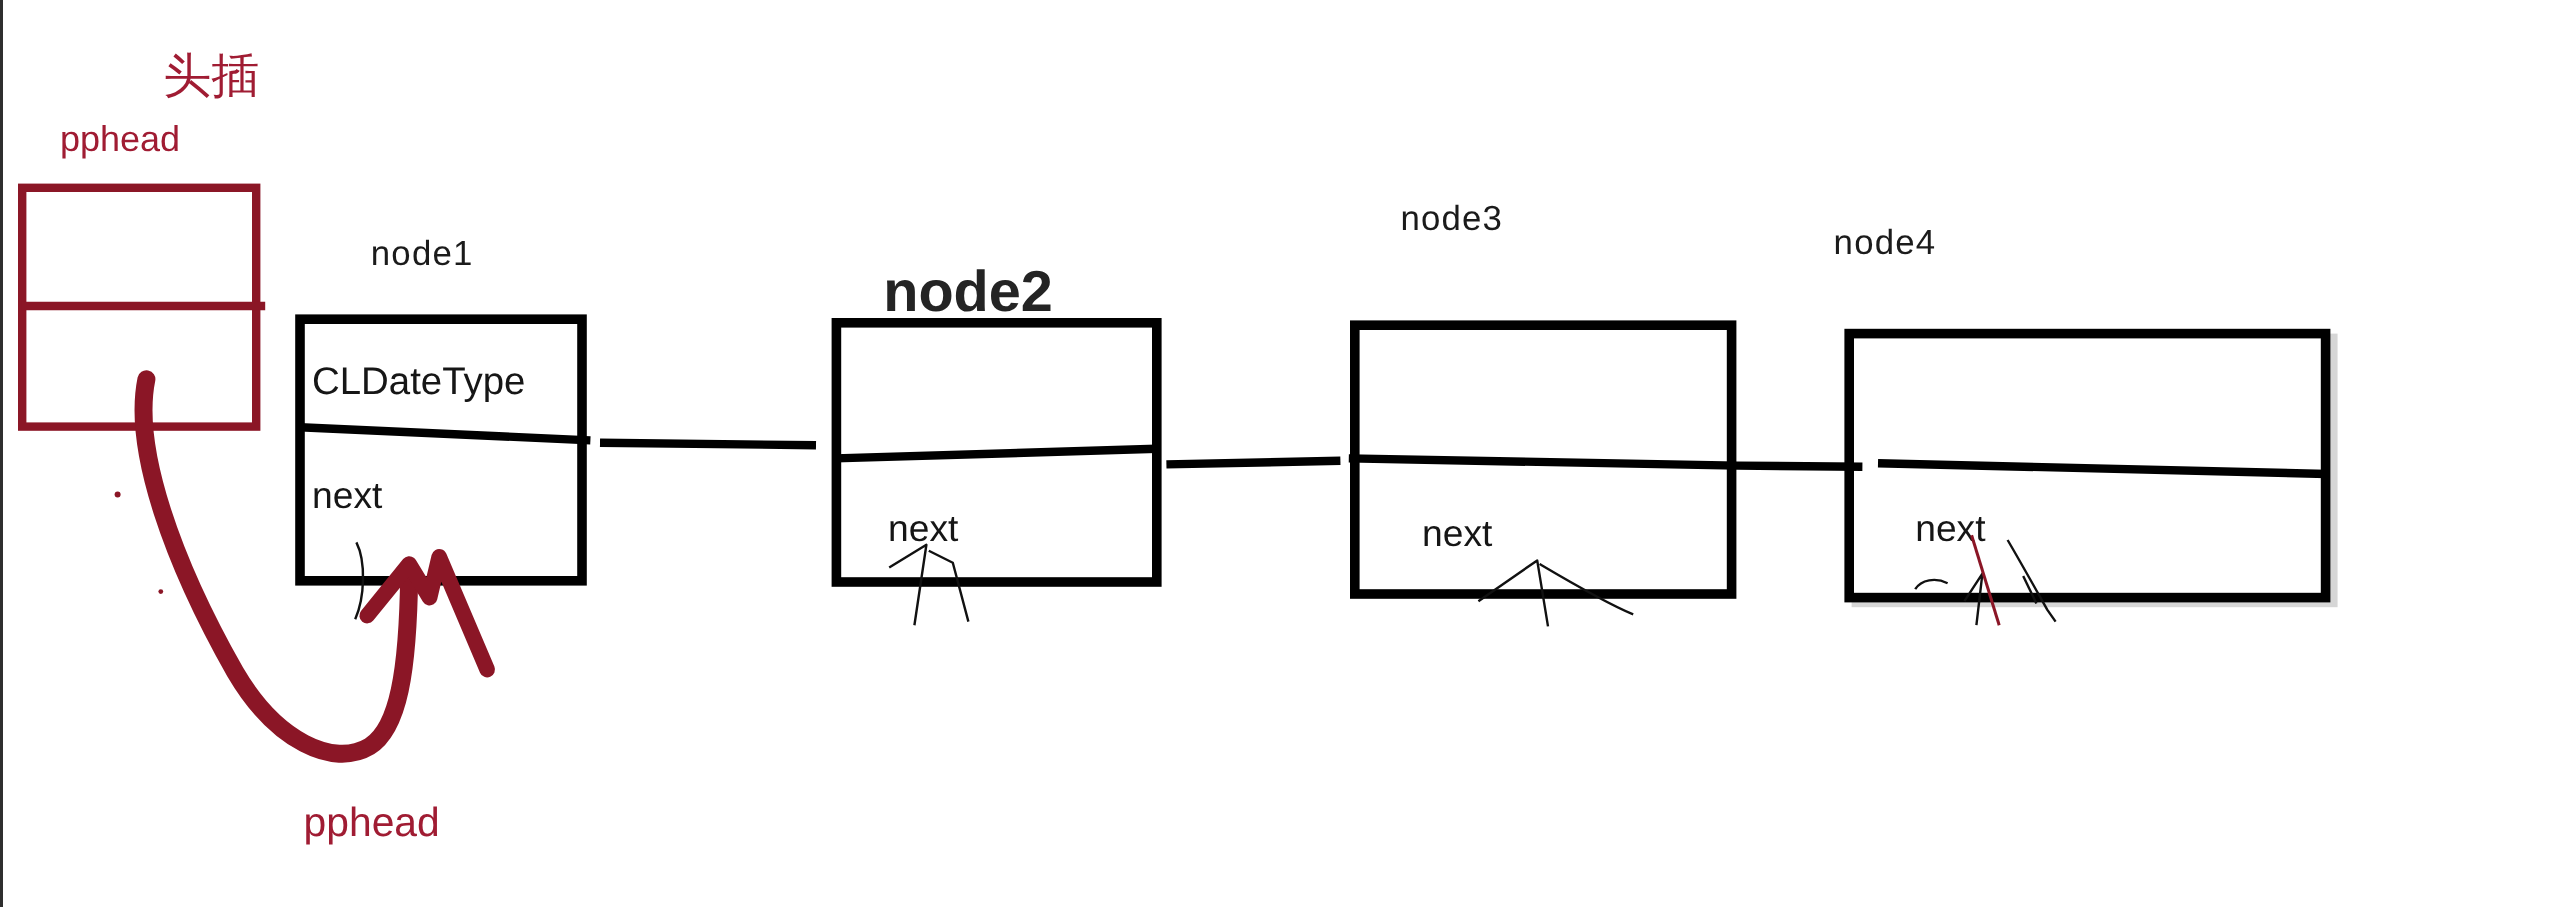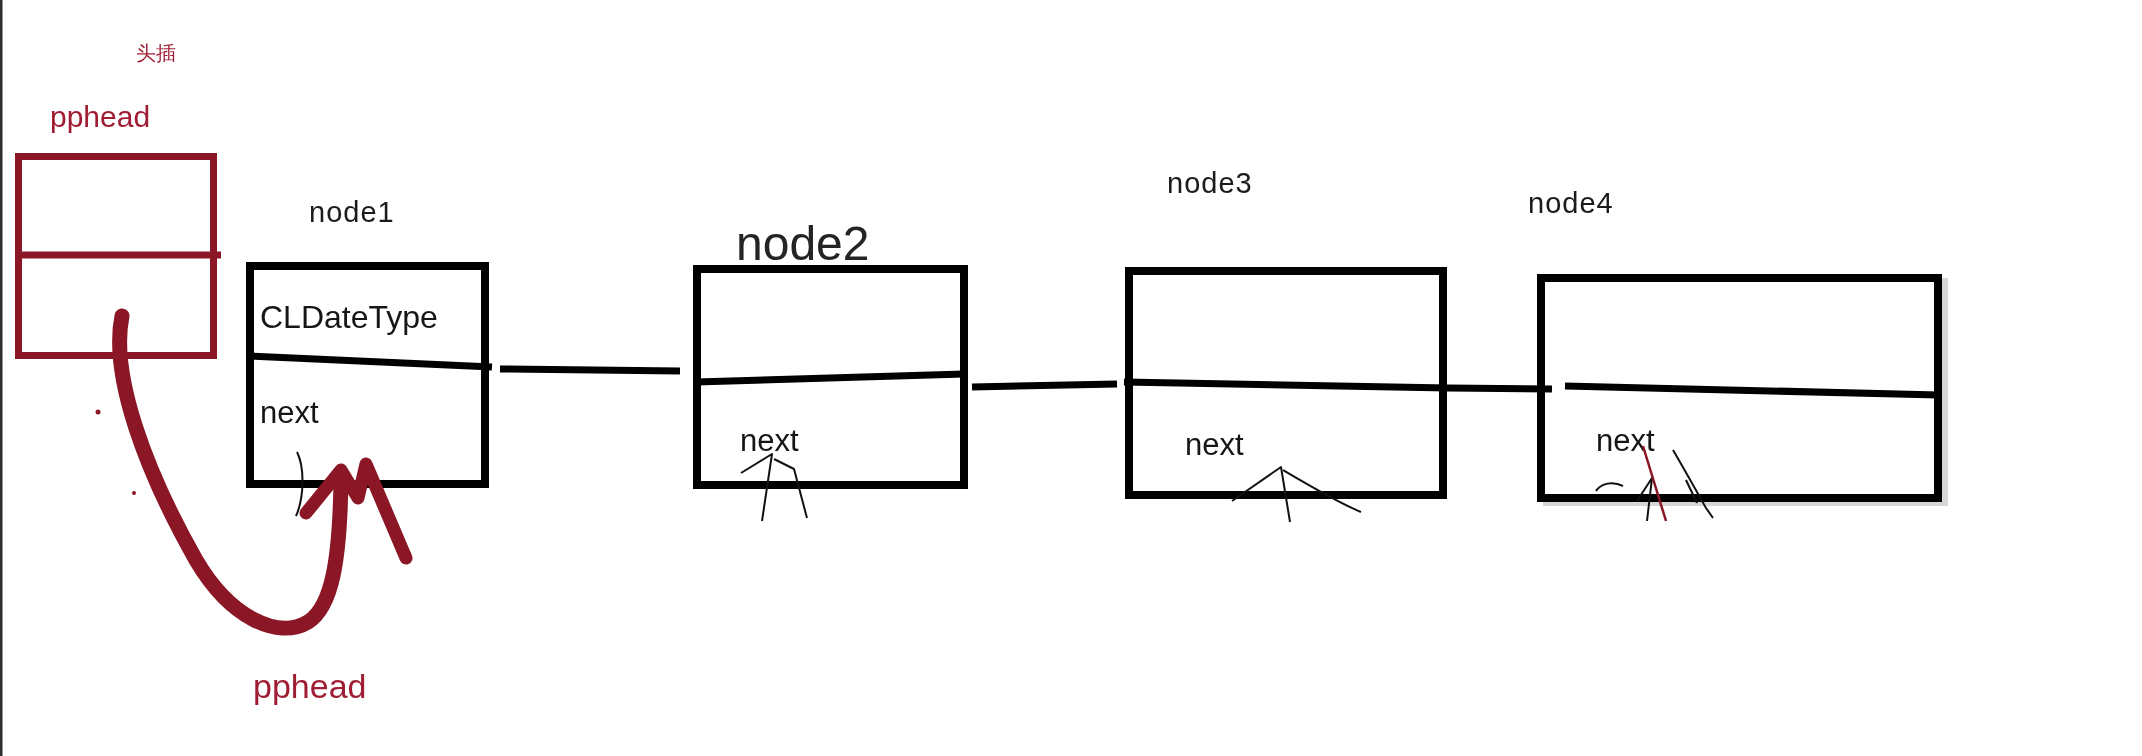--- a/index.html
+++ b/index.html
@@ -14,26 +14,26 @@
   .box{position:absolute;box-sizing:border-box;background:transparent;}
   .black-box{border:8px solid #000;}
   .red-box{border:7px solid #8b1626;}
   svg.overlay{position:absolute;left:0;top:0;pointer-events:none;}
 </style>
 </head>
 <body>
 
 <div class="stage">
 
-  <div class="abs red-text" style="left:136px;top:42px;font-size:20px;">头插</div>
+  <div class="abs red-text" style="left:136px;top:42px;font-size:40px;">头插</div>
   <div class="abs red-text" style="left:50px;top:100px;font-size:30px;">pphead</div>
   <div class="abs red-text" style="left:253px;top:668px;font-size:34px;">pphead</div>
 
   <div class="abs node-label" style="left:309px;top:197px;">node1</div>
-  <div class="abs" style="left:736px;top:218px;font-size:48px;font-weight:400;color:#242424;">node2</div>
+  <div class="abs" style="left:736px;top:218px;font-size:48px;font-weight:700;color:#242424;">node2</div>
   <div class="abs node-label" style="left:1167px;top:168px;">node3</div>
   <div class="abs node-label" style="left:1528px;top:188px;text-align:right;">node4</div>
 
   <div class="box red-box" style="left:15px;top:153px;width:202px;height:206px;"></div>
 
   <div class="box black-box" style="left:246px;top:262px;width:243px;height:226px;"></div>
   <div class="box black-box" style="left:693px;top:265px;width:275px;height:224px;"></div>
   <div class="box black-box" style="left:1125px;top:267px;width:322px;height:232px;"></div>
   <div class="box black-box" style="left:1537px;top:274px;width:405px;height:228px;box-shadow:6px 4px 0 rgba(0,0,0,0.16);"></div>
 

